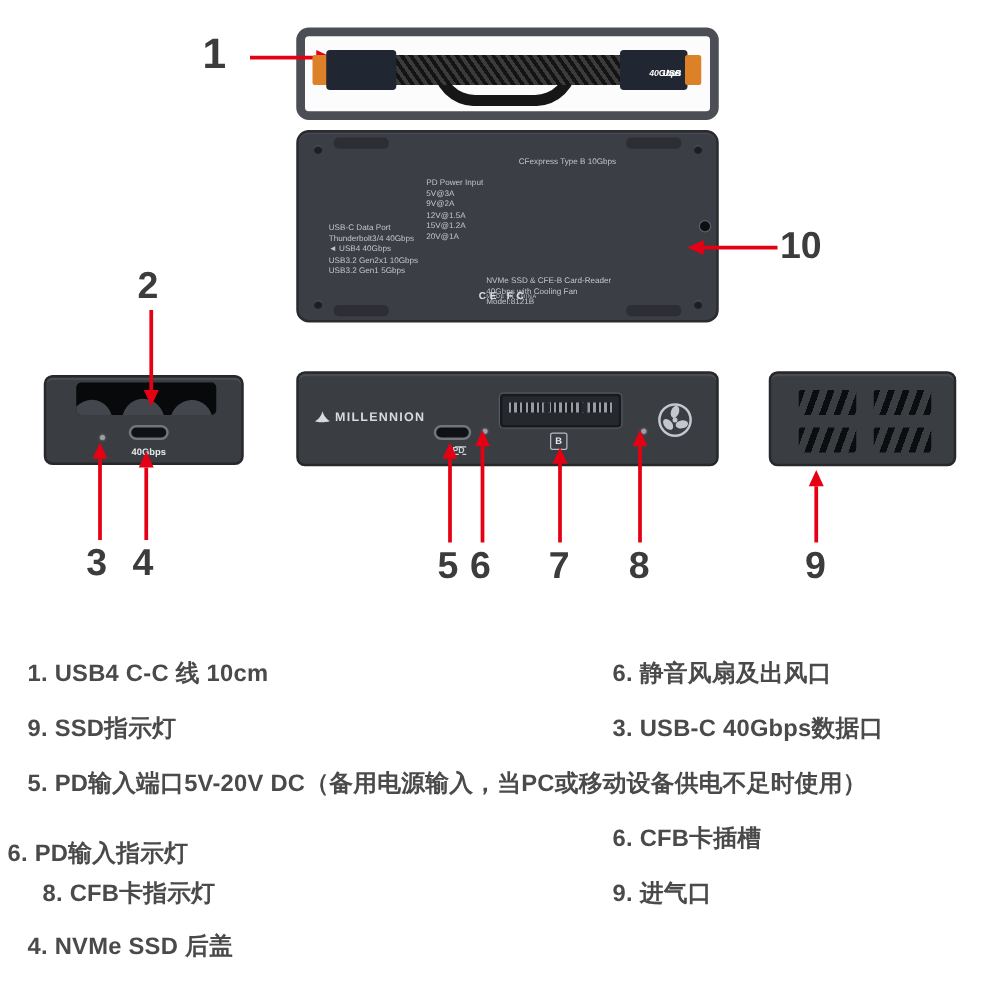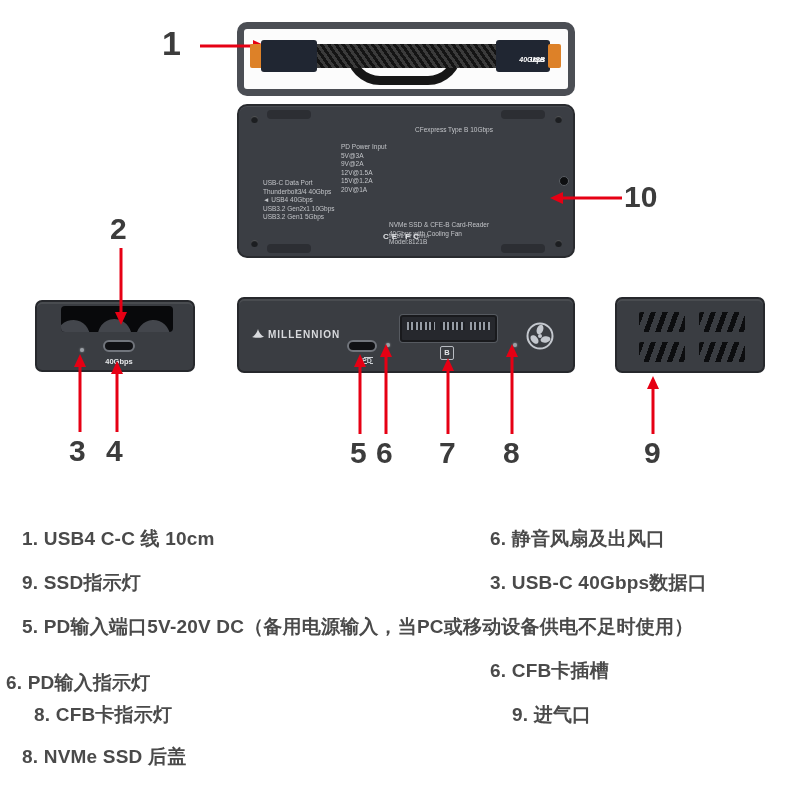--- a/index.html
+++ b/index.html
@@ -101,21 +101,21 @@
   .cn8{left:503px;top:438px;}
   .cn9{left:644px;top:438px;}
   .cn10{left:624px;top:182px;}
 
   
   .li{position:absolute;font-size:19px;font-weight:600;color:#4a4a4a;letter-spacing:.2px;white-space:nowrap;}
   .l1{left:22px;top:526px;}  .l2{left:490px;top:526px;}
   .l3{left:22px;top:570px;}  .l4{left:490px;top:570px;}
   .l5{left:22px;top:614px;}
   .l6{left:6px;top:658px;margin-top:12px;}  .l7{left:490px;top:658px;}
-  .l8{left:34px;top:702px;}  .l9{left:490px;top:702px;margin-left:22px;}
+  .l8{left:34px;top:702px;}  .l9{left:490px;top:702px;}
   .l10{left:22px;top:744px;}
 </style>
 </head>
 <body>
 
 <div class="stage">
 
   <div class="tray">
     <div class="tip left"></div>
     <div class="conn left"></div>
@@ -260,16 +260,16 @@
   <div>
     <div class="li l1">1. USB4 C-C 线 10cm</div>
     <div class="li l2">6. 静音风扇及出风口</div>
     <div class="li l3">9. SSD指示灯</div>
     <div class="li l4">3. USB-C 40Gbps数据口</div>
     <div class="li l5">5. PD输入端口5V-20V DC（备用电源输入，当PC或移动设备供电不足时使用）</div>
     <div class="li l6">6. PD输入指示灯</div>
     <div class="li l7">6. CFB卡插槽</div>
     <div class="li l8">8. CFB卡指示灯</div>
     <div class="li l9">9. 进气口</div>
-    <div class="li l10">8. NVMe SSD 后盖</div>
+    <div class="li l10">4. NVMe SSD 后盖</div>
   </div>
 
 </div>
 
 </body></html>

